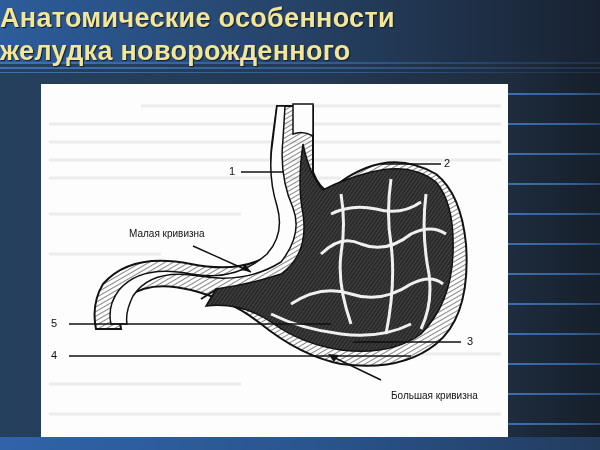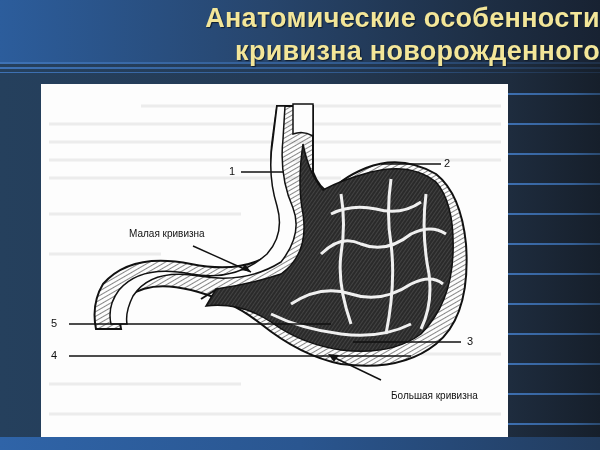--- a/index.html
+++ b/index.html
@@ -19,21 +19,21 @@
   .top-stripe {
     position: absolute; left: 0; height: 2px; width: 600px;
     background: linear-gradient(90deg, #3e72b5 0%, #31598c 60%, #1f3047 100%);
   }
   .right-stripe {
     position: absolute; left: 508px; width: 92px; height: 2px;
     background: linear-gradient(90deg, #3d6fb0 0%, #345f96 70%, #2a4a70 100%);
   }
   .title {
     position: absolute; left: 0; top: 2px; width: 600px;
-    text-align: right; color: #f3e699;
+    text-align: left; color: #f3e699;
     font-size: 27px; font-weight: bold; line-height: 33px;
     text-shadow: 1px 1px 1px #0f1d30;
     letter-spacing: 0.3px;
   }
   .panel {
     position: absolute; left: 41px; top: 84px; width: 467px; height: 353px;
     background: #fdfdfd; overflow: hidden;
   }
   .lbl {
     position: absolute; color: #111; font-size: 10px;
@@ -58,21 +58,21 @@
 <div class="right-stripe" style="top:273px"></div>
 <div class="right-stripe" style="top:303px"></div>
 <div class="right-stripe" style="top:333px"></div>
 <div class="right-stripe" style="top:363px"></div>
 <div class="right-stripe" style="top:393px"></div>
 <div class="right-stripe" style="top:423px"></div>
 <div class="bottom-band"></div>
 
 <div class="title">
   <div>Анатомические особенности</div>
-  <div>кривизна новорожденного</div>
+  <div>желудка новорожденного</div>
 </div>
 
 <div class="panel">
   <svg width="467" height="353" viewBox="0 0 467 353" xmlns="http://www.w3.org/2000/svg">
     <defs>
       <pattern id="hatch" width="4" height="4" patternUnits="userSpaceOnUse" patternTransform="rotate(60)">
         <line x1="0" y1="0" x2="0" y2="4" stroke="#222" stroke-width="1.1"></line>
       </pattern>
       <pattern id="mucosa" width="3" height="3" patternUnits="userSpaceOnUse" patternTransform="rotate(35)">
         <rect width="3" height="3" fill="#2a2a2a"></rect>

